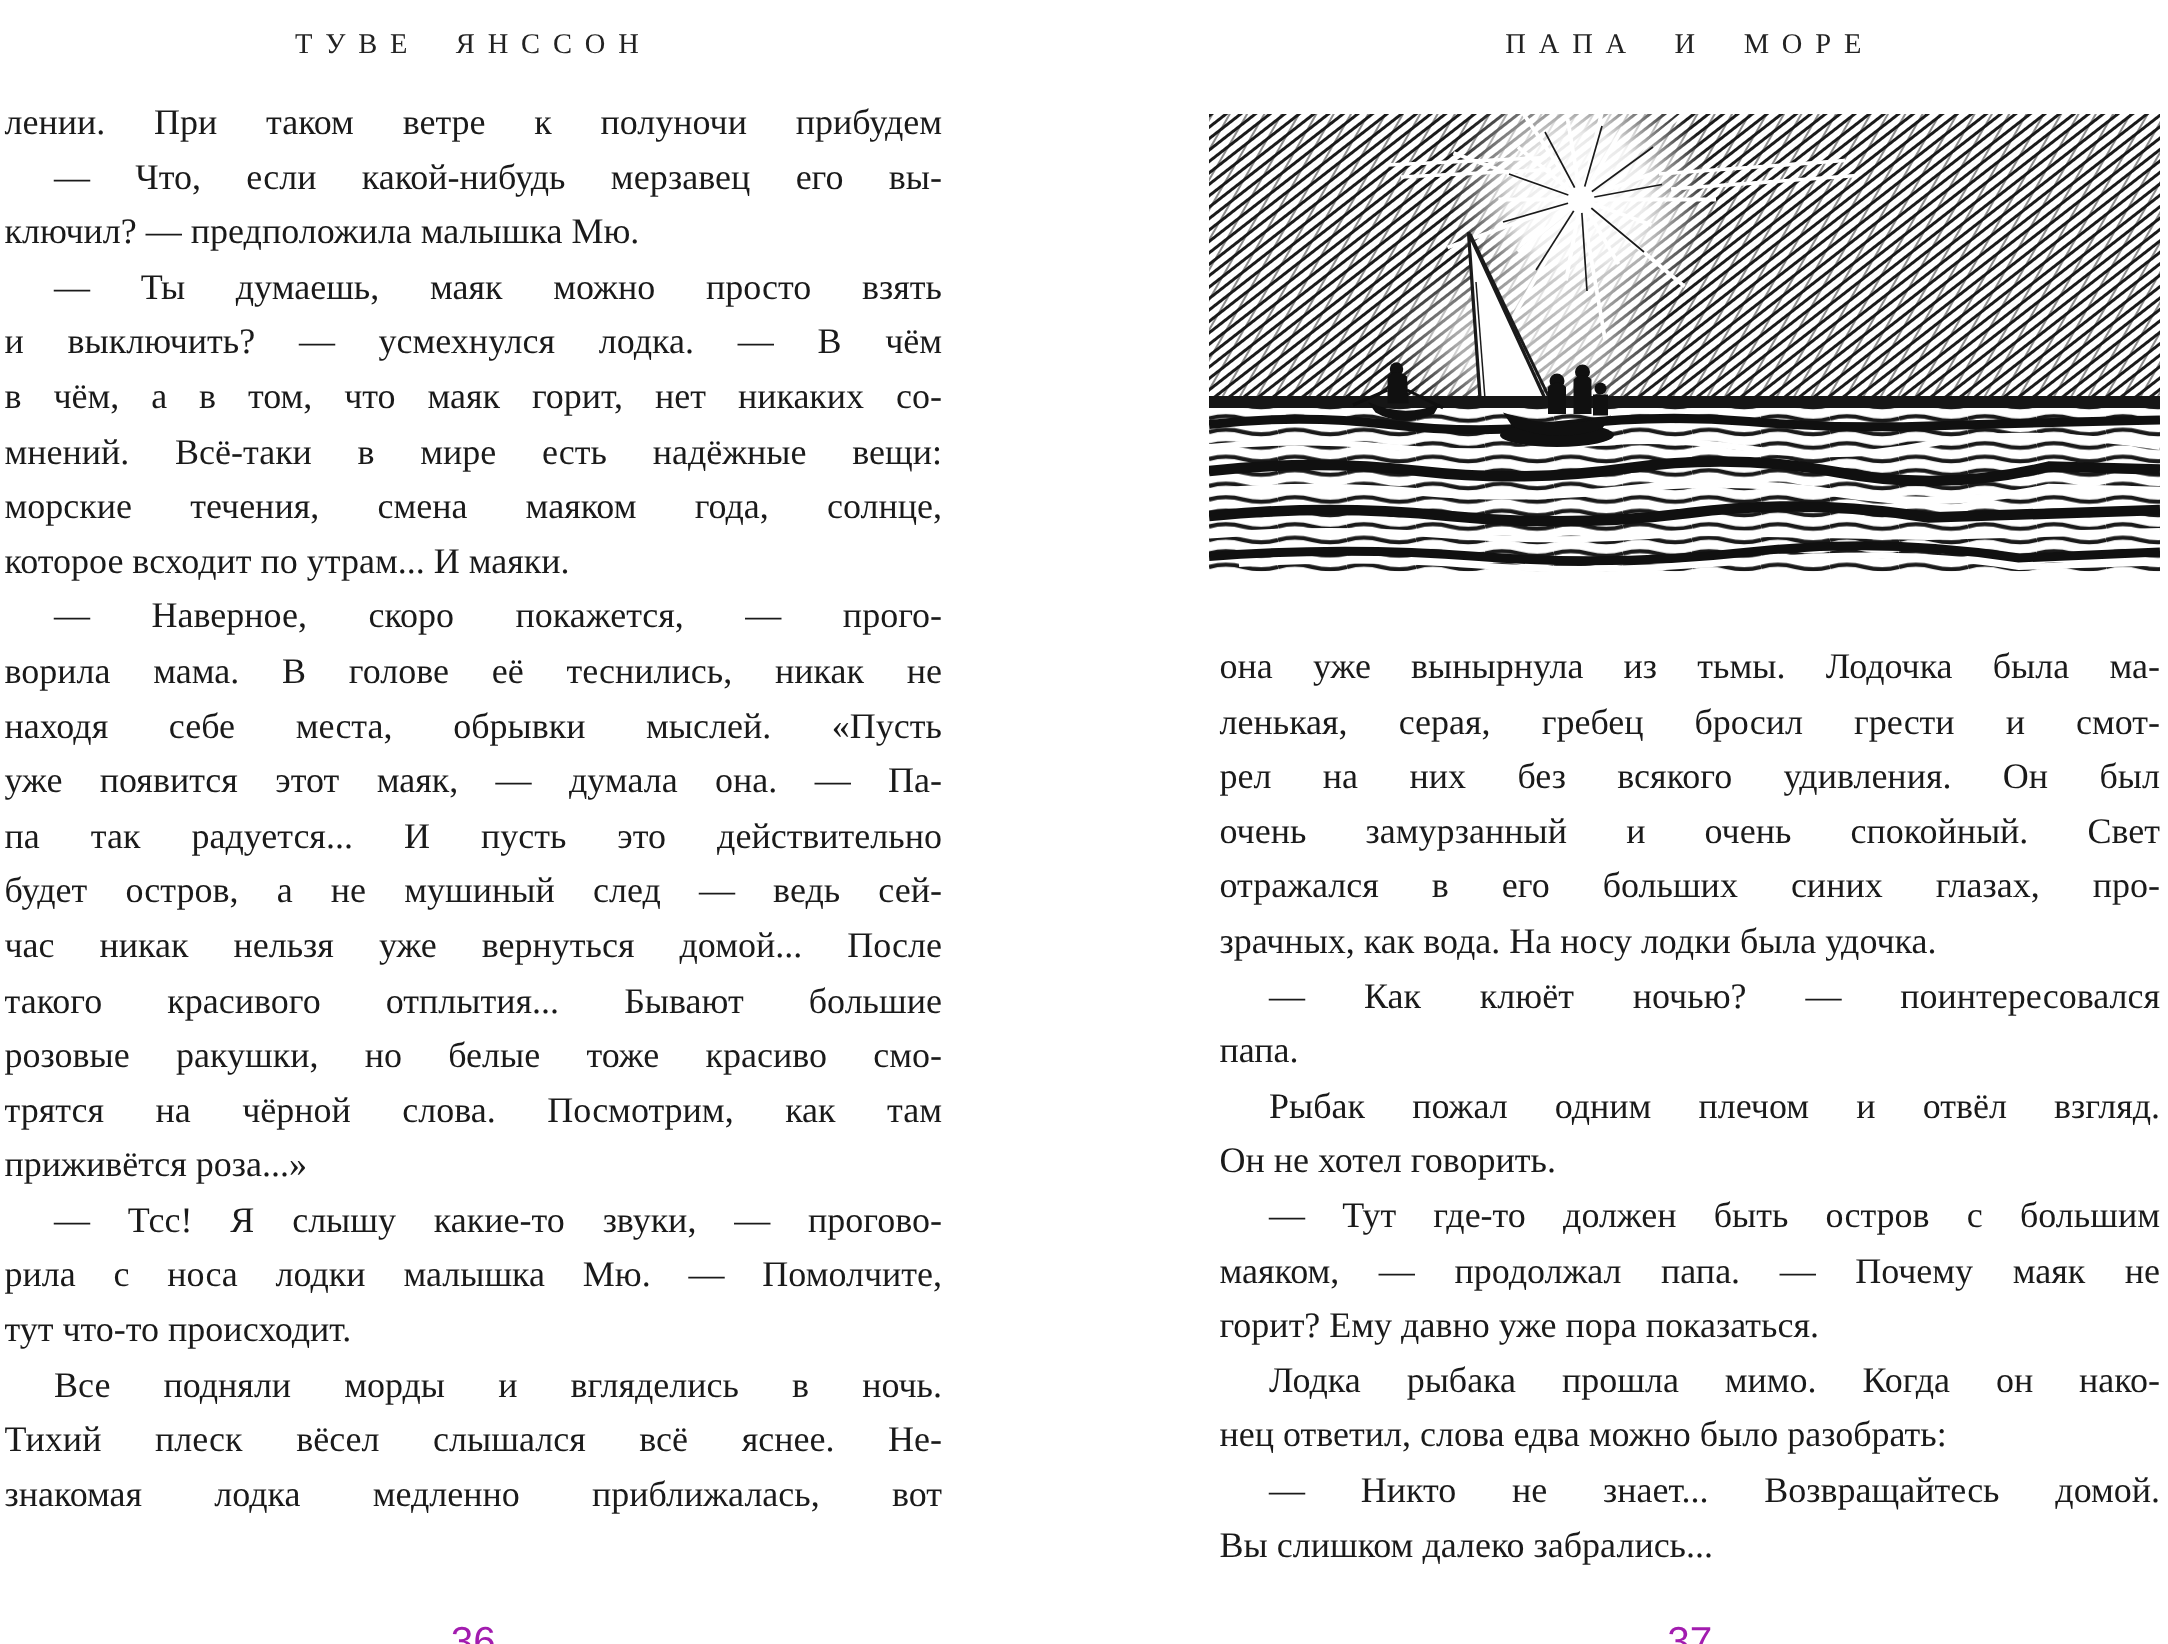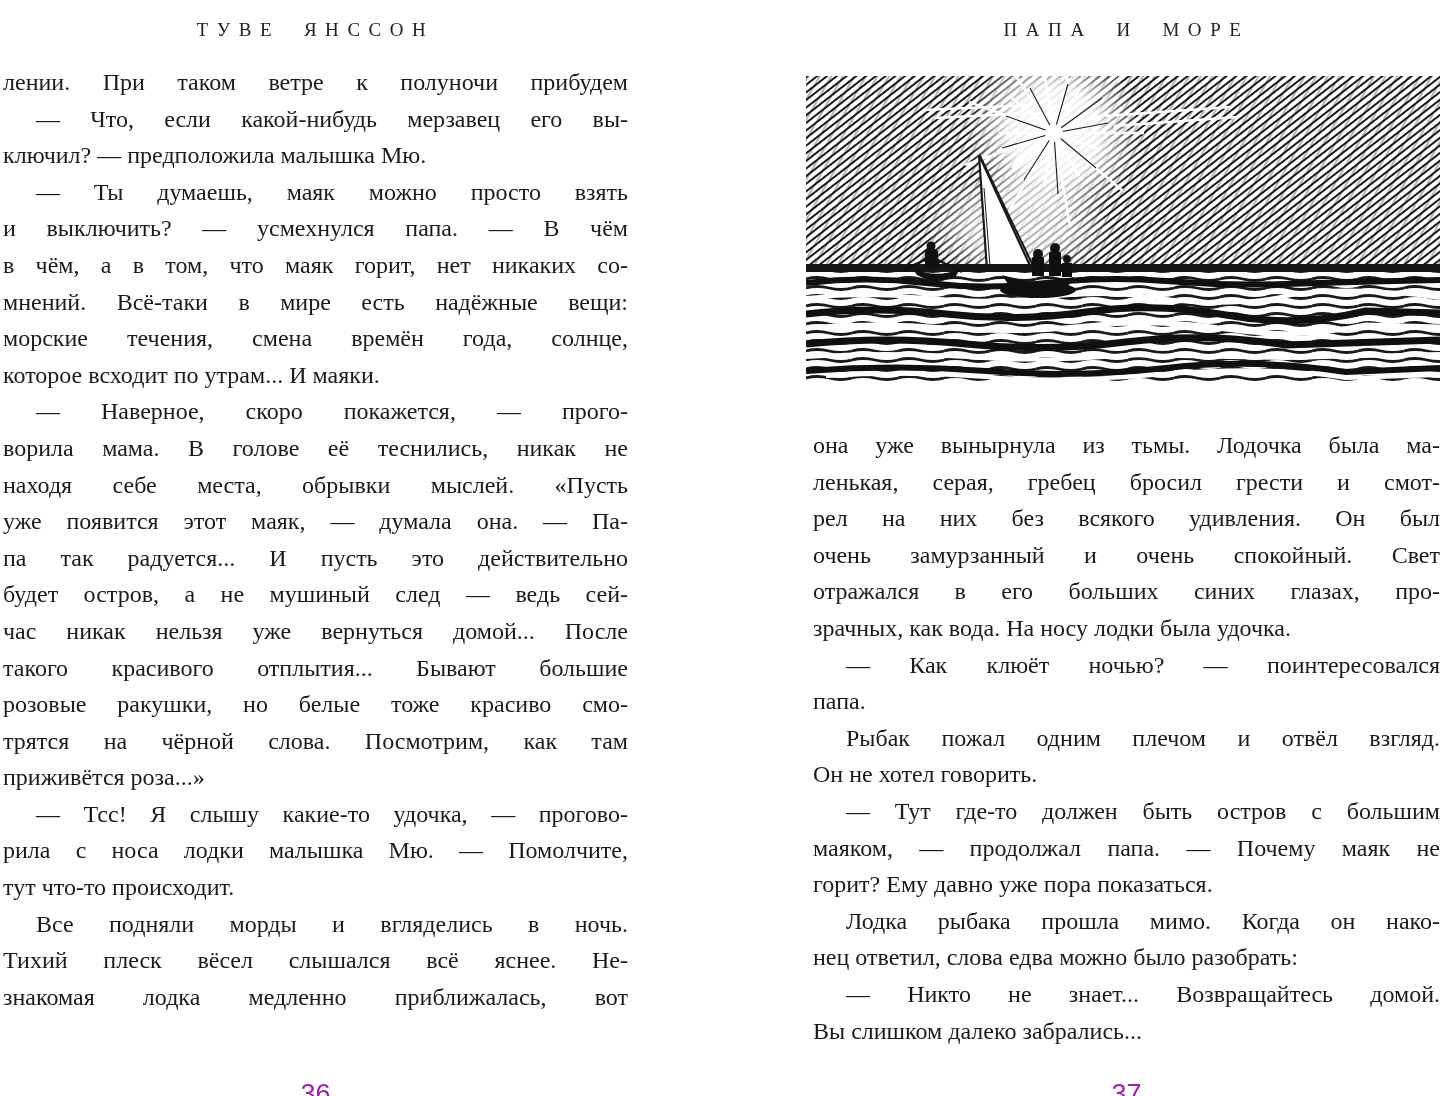--- a/index.html
+++ b/index.html
@@ -55,37 +55,37 @@
 </head>
 <body>
 
 <div class="page page-left">
   <div class="running-head">ТУВЕ ЯНССОН</div>
   <div class="body-text">
       <div class="line">лении. При таком ветре к полуночи прибудем</div>
       <div class="line indent">— Что, если какой-нибудь мерзавец его вы-</div>
       <div class="line end">ключил? — предположила малышка Мю.</div>
       <div class="line indent">— Ты думаешь, маяк можно просто взять</div>
-      <div class="line">и выключить? — усмехнулся папа. — В чём</div>
+      <div class="line">и выключить? — усмехнулся лодка. — В чём</div>
       <div class="line">в чём, а в том, что маяк горит, нет никаких со-</div>
       <div class="line">мнений. Всё-таки в мире есть надёжные вещи:</div>
-      <div class="line">морские течения, смена времён года, солнце,</div>
+      <div class="line">морские течения, смена маяком года, солнце,</div>
       <div class="line end">которое всходит по утрам... И маяки.</div>
       <div class="line indent">— Наверное, скоро покажется, — прого-</div>
       <div class="line">ворила мама. В голове её теснились, никак не</div>
       <div class="line">находя себе места, обрывки мыслей. «Пусть</div>
       <div class="line">уже появится этот маяк, — думала она. — Па-</div>
       <div class="line">па так радуется... И пусть это действительно</div>
       <div class="line">будет остров, а не мушиный след — ведь сей-</div>
       <div class="line">час никак нельзя уже вернуться домой... После</div>
       <div class="line">такого красивого отплытия... Бывают большие</div>
       <div class="line">розовые ракушки, но белые тоже красиво смо-</div>
       <div class="line">трятся на чёрной слова. Посмотрим, как там</div>
       <div class="line end">приживётся роза...»</div>
-      <div class="line indent">— Тсс! Я слышу какие-то удочка, — прогово-</div>
+      <div class="line indent">— Тсс! Я слышу какие-то звуки, — прогово-</div>
       <div class="line">рила с носа лодки малышка Мю. — Помолчите,</div>
       <div class="line end">тут что-то происходит.</div>
       <div class="line indent">Все подняли морды и вгляделись в ночь.</div>
       <div class="line">Тихий плеск вёсел слышался всё яснее. Не-</div>
       <div class="line">знакомая лодка медленно приближалась, вот</div>
     </div>
   <div class="folio">36</div>
 </div>
 
 <div class="page page-right">

